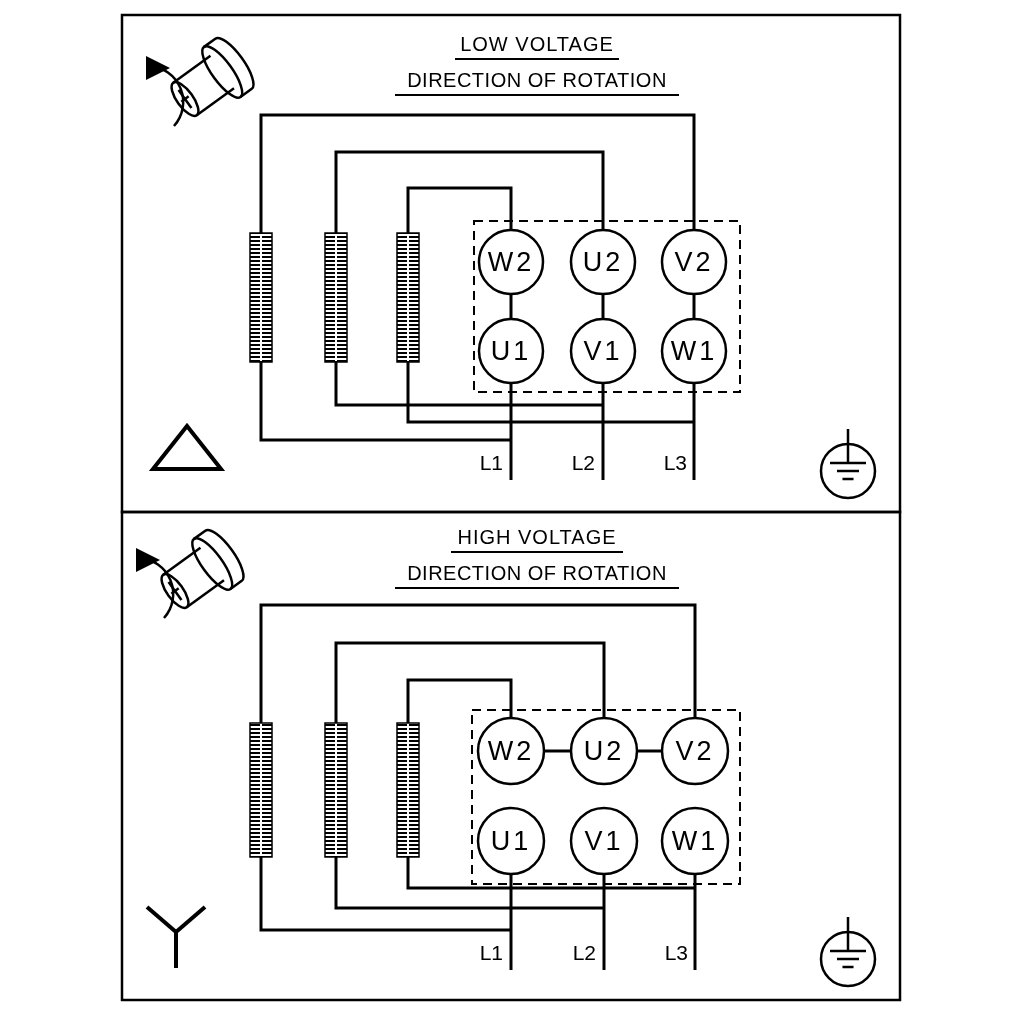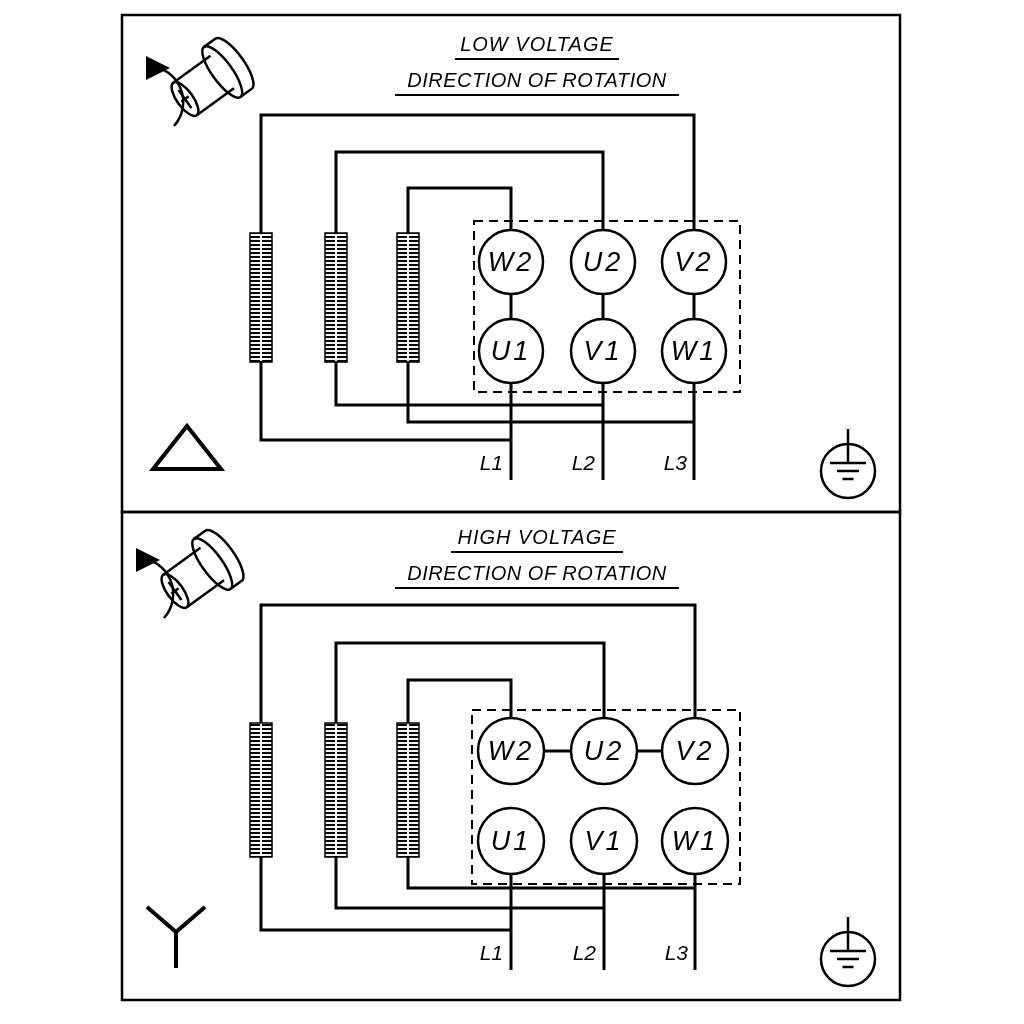--- a/index.html
+++ b/index.html
@@ -1,17 +1,17 @@
 <!DOCTYPE html>
 <html><head>
 <meta charset="utf-8">
 <title>Motor Terminal Wiring Diagram</title>
 <style>
   html,body{margin:0;padding:0;background:#ffffff;}
-  .page{width:1024px;height:1008px;background:#ffffff;position:relative;font-style:italic;}
+  .page{width:1024px;height:1008px;background:#ffffff;position:relative;}
   svg{display:block;}
   svg text{font-family:"Liberation Sans",sans-serif;fill:#000000;}
   .title{font-size:20px;letter-spacing:1px;}
   .subtitle{font-size:20px;letter-spacing:0.5px;}
   .terminal-label{font-size:27px;letter-spacing:3px;text-anchor:middle;}
   .line-label{font-size:21px;text-anchor:end;}
   .wire{stroke:#000000;stroke-width:3;fill:none;}
   .frame{fill:none;stroke:#000000;stroke-width:2.5;}
   .dashed{fill:none;stroke:#000000;stroke-width:2;stroke-dasharray:9 6;}
   .terminal{fill:#ffffff;stroke:#000000;stroke-width:2.5;}

